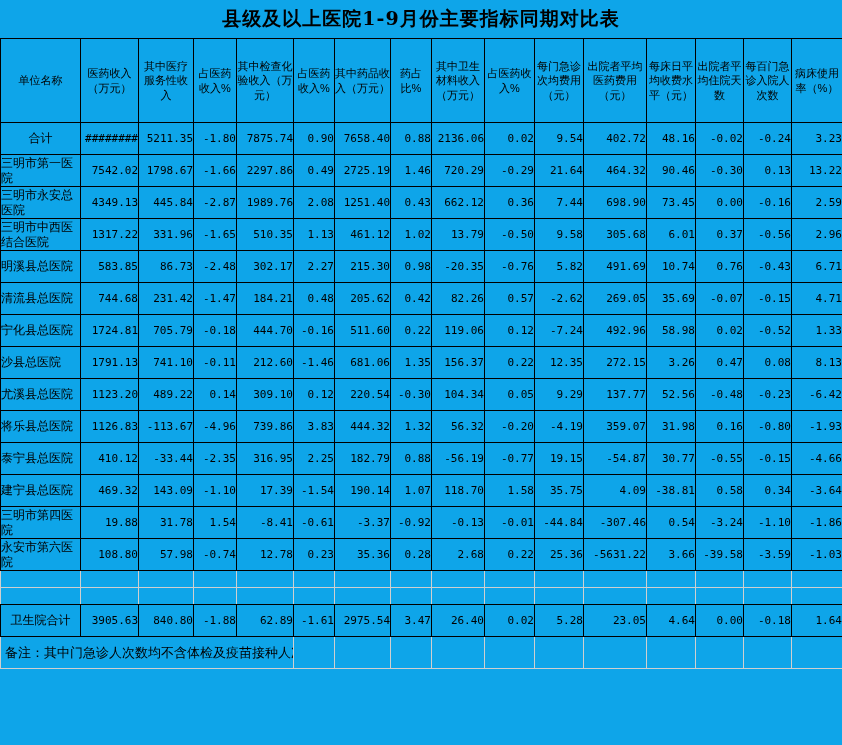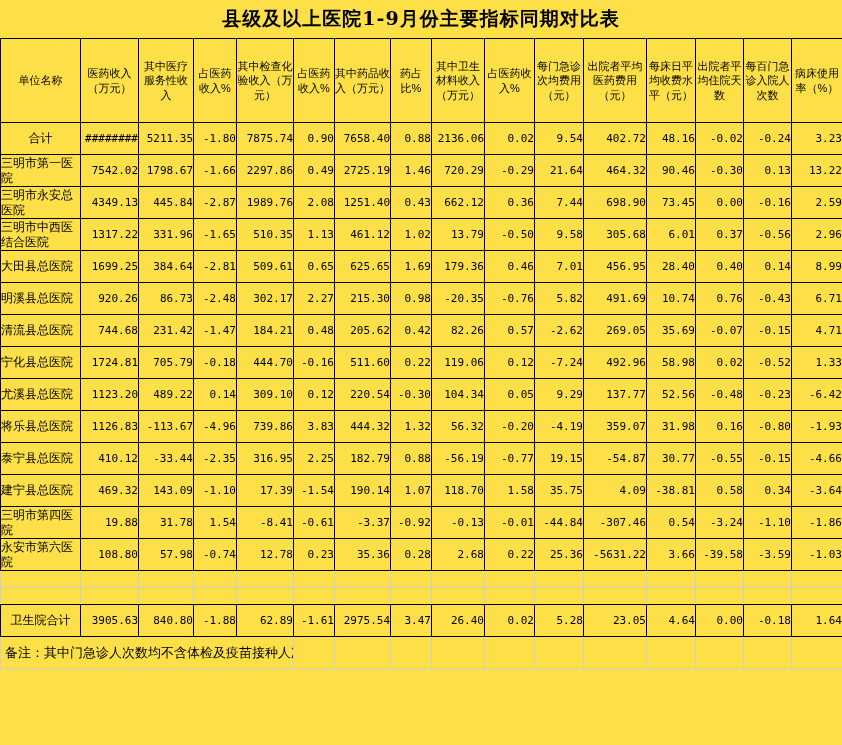--- a/index.html
+++ b/index.html
@@ -1,18 +1,18 @@
 <!DOCTYPE html>
 <html><head>
 <meta charset="utf-8">
 <style>
   * { box-sizing: border-box; }
   html, body { margin: 0; padding: 0; background: #ffffff; }
   .sheet {
-    width: 842px; height: 745px; background: #fde047; color: #000;
+    width: 842px; height: 745px; background: #0ea5e9; color: #000;
     font-family: "Liberation Sans", sans-serif;
     overflow: hidden;
   }
   .title-bar {
     height: 38px; display: flex; align-items: center; justify-content: center;
     font-family: "DejaVu Serif", serif;
     font-weight: bold; font-size: 19px; letter-spacing: 1px;
   }
   table.grid {
     width: 842px; border-collapse: collapse; table-layout: fixed;
@@ -155,40 +155,22 @@
           <td class="c-num">13.79</td>
           <td class="c-num">-0.50</td>
           <td class="c-num">9.58</td>
           <td class="c-num">305.68</td>
           <td class="c-num">6.01</td>
           <td class="c-num">0.37</td>
           <td class="c-num">-0.56</td>
           <td class="c-num">2.96</td>
         </tr>
         <tr class="r-data">
-          <td class="c-name">大田县总医院</td>
-          <td class="c-num">1699.25</td>
-          <td class="c-num">384.64</td>
-          <td class="c-num">-2.81</td>
-          <td class="c-num">509.61</td>
-          <td class="c-num">0.65</td>
-          <td class="c-num">625.65</td>
-          <td class="c-num">1.69</td>
-          <td class="c-num">179.36</td>
-          <td class="c-num">0.46</td>
-          <td class="c-num">7.01</td>
-          <td class="c-num">456.95</td>
-          <td class="c-num">28.40</td>
-          <td class="c-num">0.40</td>
-          <td class="c-num">0.14</td>
-          <td class="c-num">8.99</td>
-        </tr>
-        <tr class="r-data">
           <td class="c-name">明溪县总医院</td>
-          <td class="c-num">920.26</td>
+          <td class="c-num">583.85</td>
           <td class="c-num">86.73</td>
           <td class="c-num">-2.48</td>
           <td class="c-num">302.17</td>
           <td class="c-num">2.27</td>
           <td class="c-num">215.30</td>
           <td class="c-num">0.98</td>
           <td class="c-num">-20.35</td>
           <td class="c-num">-0.76</td>
           <td class="c-num">5.82</td>
           <td class="c-num">491.69</td>
@@ -227,20 +209,38 @@
           <td class="c-num">119.06</td>
           <td class="c-num">0.12</td>
           <td class="c-num">-7.24</td>
           <td class="c-num">492.96</td>
           <td class="c-num">58.98</td>
           <td class="c-num">0.02</td>
           <td class="c-num">-0.52</td>
           <td class="c-num">1.33</td>
         </tr>
         <tr class="r-data">
+          <td class="c-name">沙县总医院</td>
+          <td class="c-num">1791.13</td>
+          <td class="c-num">741.10</td>
+          <td class="c-num">-0.11</td>
+          <td class="c-num">212.60</td>
+          <td class="c-num">-1.46</td>
+          <td class="c-num">681.06</td>
+          <td class="c-num">1.35</td>
+          <td class="c-num">156.37</td>
+          <td class="c-num">0.22</td>
+          <td class="c-num">12.35</td>
+          <td class="c-num">272.15</td>
+          <td class="c-num">3.26</td>
+          <td class="c-num">0.47</td>
+          <td class="c-num">0.08</td>
+          <td class="c-num">8.13</td>
+        </tr>
+        <tr class="r-data">
           <td class="c-name">尤溪县总医院</td>
           <td class="c-num">1123.20</td>
           <td class="c-num">489.22</td>
           <td class="c-num">0.14</td>
           <td class="c-num">309.10</td>
           <td class="c-num">0.12</td>
           <td class="c-num">220.54</td>
           <td class="c-num">-0.30</td>
           <td class="c-num">104.34</td>
           <td class="c-num">0.05</td>

